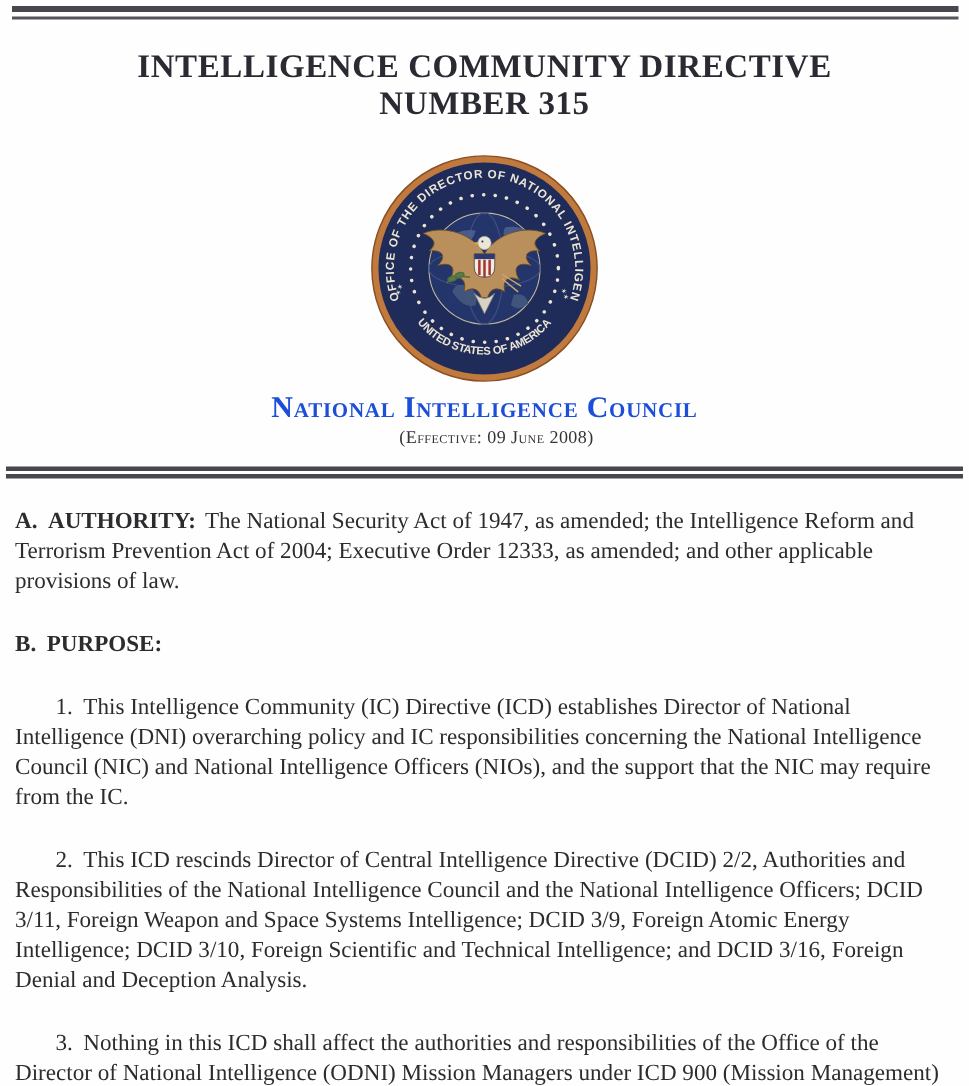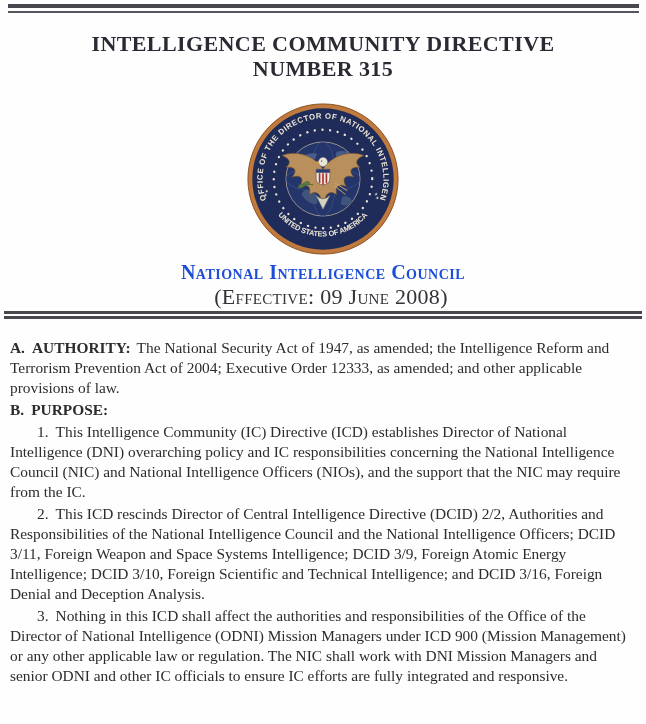--- a/index.html
+++ b/index.html
@@ -38,29 +38,29 @@
 
   .subtitle {
     position: absolute; top: 261px; left: 0; width: 100%;
     text-align: center; font-variant: small-caps;
     font-weight: bold; font-size: 20px; letter-spacing: 0.5px;
     color: #1d4ed8;
   }
   .effective {
     position: absolute; top: 284px; left: 0; width: 100%;
     text-align: center; font-variant: small-caps;
-    font-size: 22px; letter-spacing: 0.3px; color: #333338; padding-left: 16px;
+    font-size: 12px; letter-spacing: 0.3px; color: #333338; padding-left: 16px;
   }
 
   .doc-body {
     position: absolute; top: 338px; left: 10px; right: 8px;
     font-size: 15.4px; line-height: 20px; color: #2c2c2e;
   }
   .doc-body p { margin: 0; }
-  .doc-body p + p { margin-top: 2px; }
+  .doc-body p + p { margin-top: 22px; }
   .sec-label { font-weight: bold; margin-right: 7px; }
   .sec-heading { font-weight: bold; margin-right: 6px; }
   .para { text-indent: 27px; }
   .para .pnum { margin-right: 7px; }
 
   
   .ring-text {
     font-family: "Liberation Sans", "DejaVu Sans", sans-serif;
     font-weight: bold; fill: #ece6d4; letter-spacing: 0.4px;
   }

